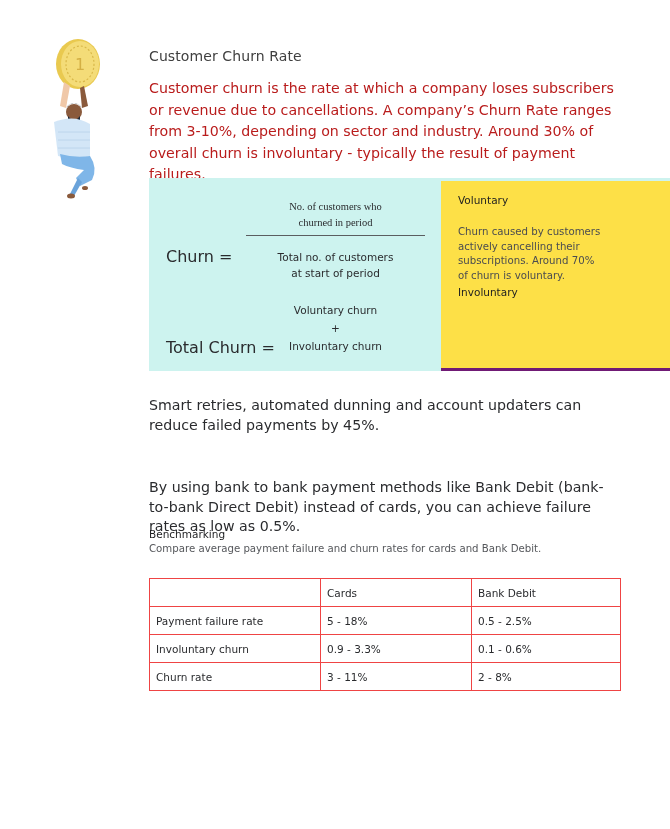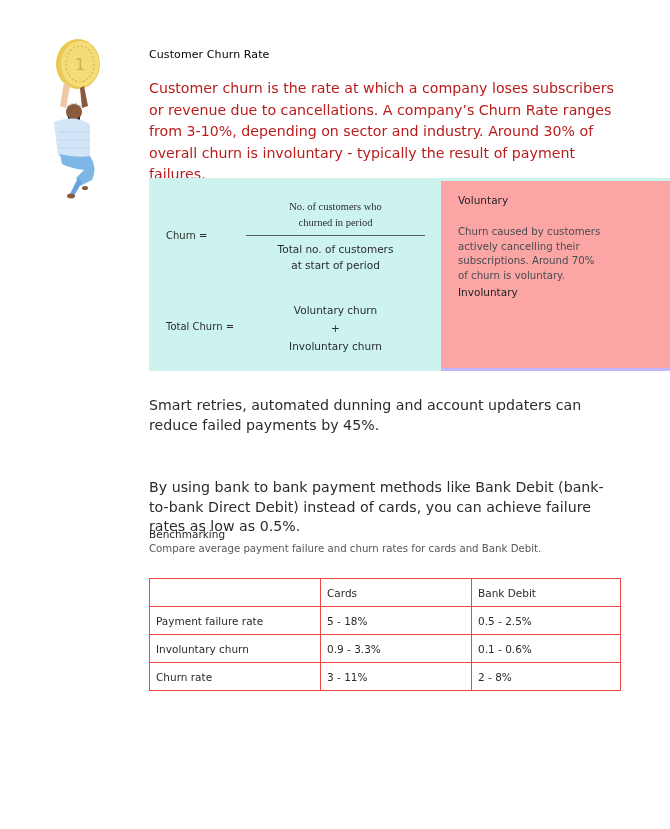--- a/index.html
+++ b/index.html
@@ -19,23 +19,23 @@
       position: absolute;
       left: 40px;
       top: 36px;
       width: 70px;
       height: 170px;
     }
     .title {
       position: absolute;
       left: 149px;
       top: 48px;
-      font-size: 11px;
+      font-size: 14px;
       font-weight: normal;
-      color: #000000;
+      color: #404040;
       letter-spacing: 0.1px;
     }
     .intro {
       position: absolute;
       left: 149px;
       top: 78px;
       width: 470px;
       font-size: 14.2px;
       line-height: 21.5px;
       color: #b91c1c;
@@ -54,29 +54,30 @@
       width: 292px;
       height: 193px;
       background: #cdf3ef;
     }
     .desc-box {
       position: absolute;
       left: 292px;
       top: 0;
       width: 229px;
       height: 193px;
-      background: #fca5a5;
+      background: #fde047;
       border-top: 3px solid #cdf3ef;
-      border-bottom: 3px solid #c4b5fd;
+      border-bottom: 3px solid #701a75;
       box-sizing: border-box;
     }
     .f-label {
       position: absolute;
-      font-size: 10px;
-      color: #2a2b2e;
+      font-size: 16px;
+      color: #2a2b2e;
+      margin-top: 17px;
     }
     .f-num, .f-den, .f-plus, .f-line {
       position: absolute;
       text-align: center;
       font-size: 10.5px;
       line-height: 16px;
       color: #2a2b2e;
     }
     .f-rule {
       position: absolute;
@@ -177,21 +178,21 @@
 
 <div class="churn-panel">
   <div class="formula-box">
 
     <div class="f-label" style="left:17px; top:52px;">Churn =</div>
     <div class="f-num" style="left:97px; top:21px; width:179px;font-family:Liberation Serif, serif;">
       <div>No. of customers who</div>
       <div>churned in period</div>
     </div>
     <div class="f-rule"></div>
-    <div class="f-den" style="left:97px; top:63px; width:179px;">
+    <div class="f-den" style="left:97px; top:71px; width:179px;">
       <div>Total no. of customers</div>
       <div>at start of period</div>
     </div>
 
     <div class="f-label" style="left:17px; top:143px;">Total Churn =</div>
     <div class="f-line" style="left:97px; top:124px; width:179px;">Voluntary churn</div>
     <div class="f-plus" style="left:97px; top:142px; width:179px;">+</div>
     <div class="f-line" style="left:97px; top:160px; width:179px;">Involuntary churn</div>
   </div>
 

